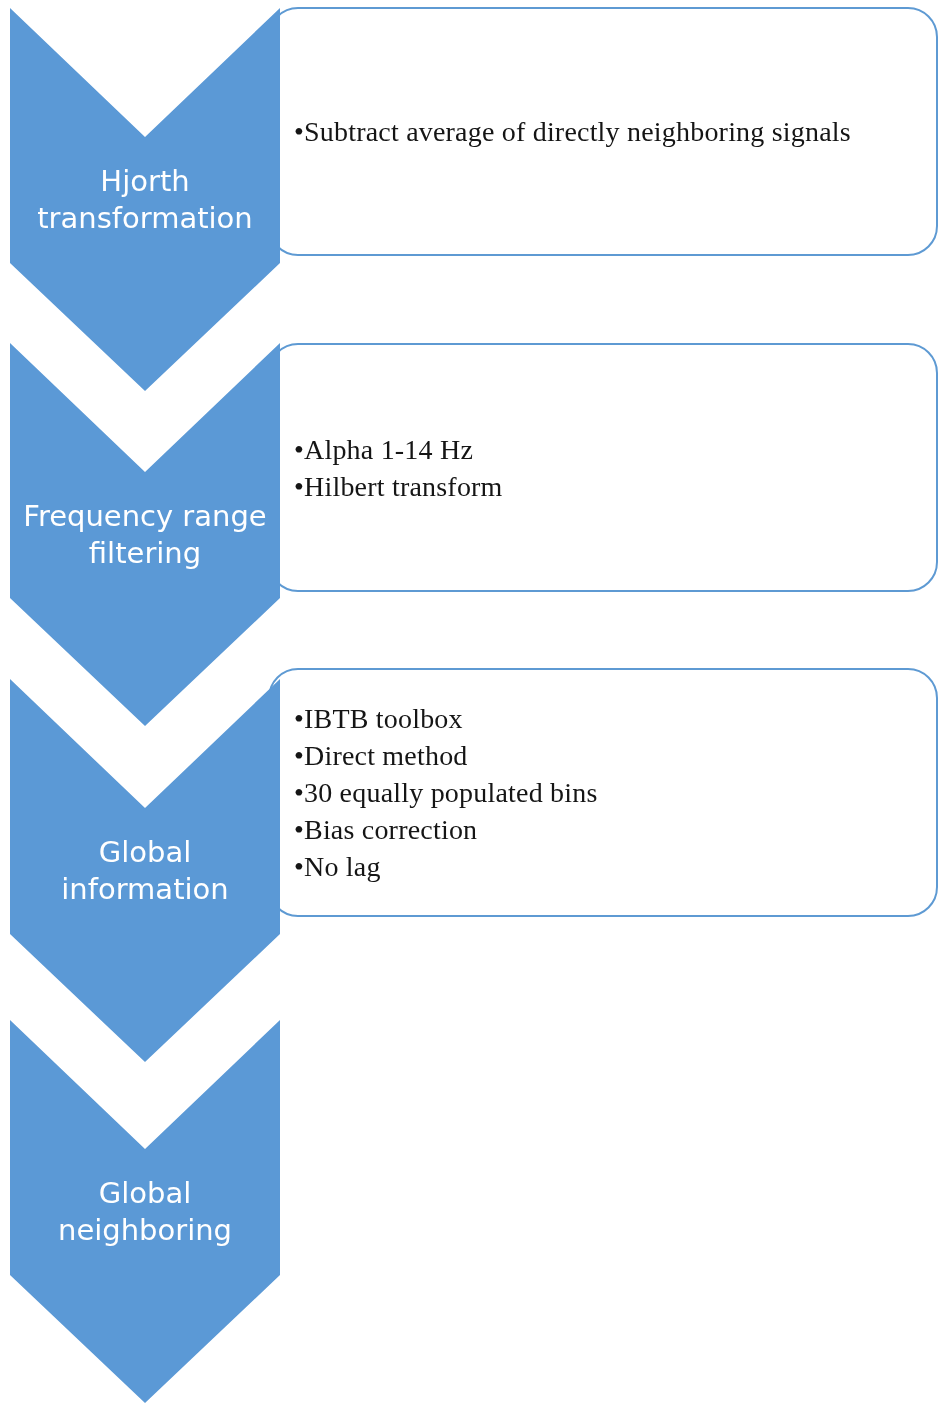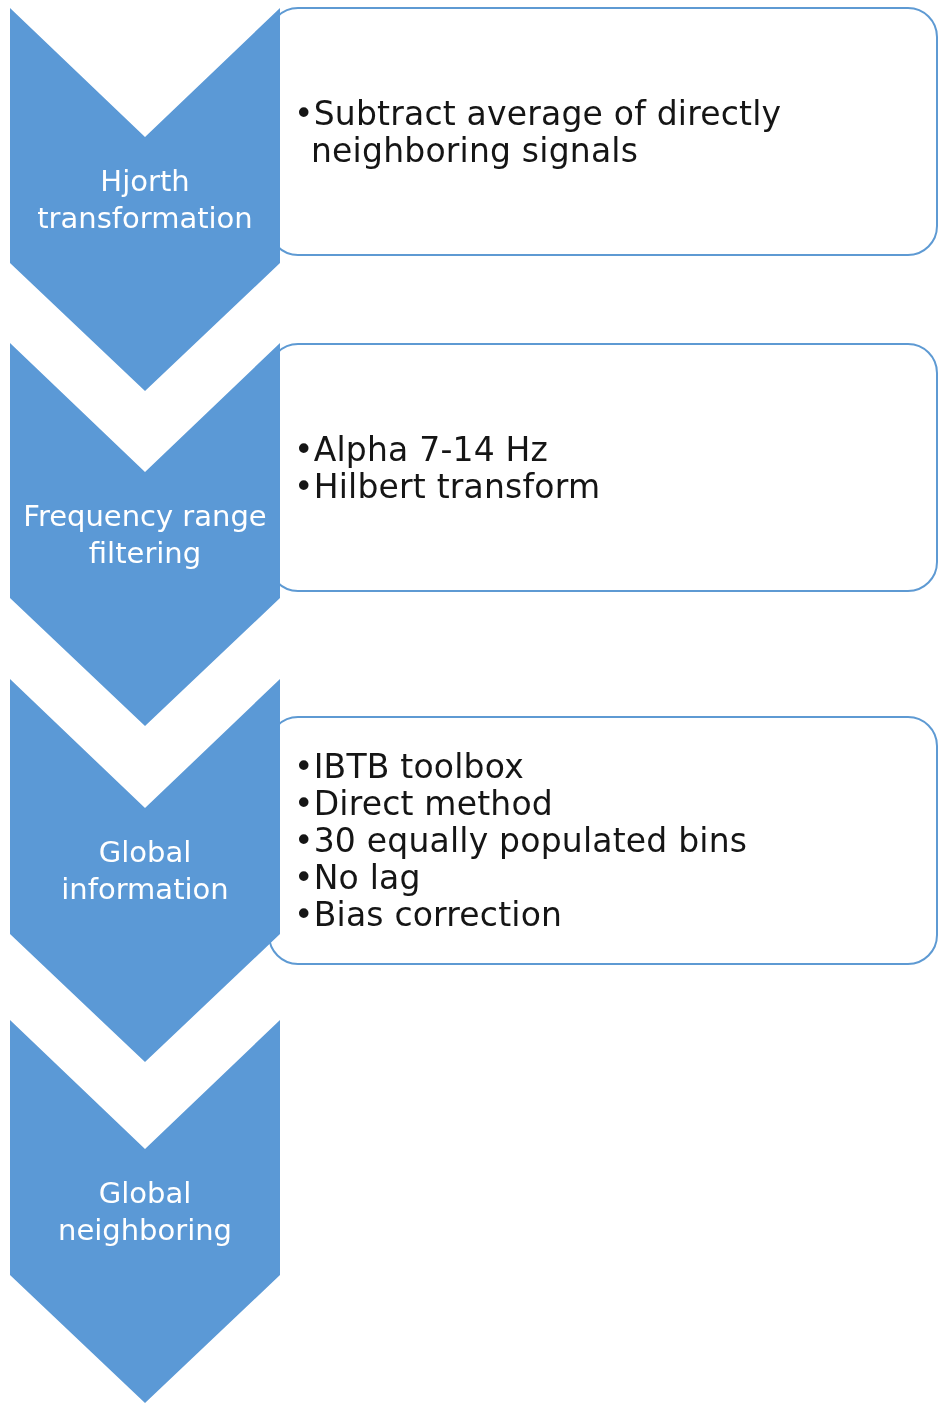--- a/index.html
+++ b/index.html
@@ -27,26 +27,27 @@
     background: #fff;
     border: 2px solid var(--panel-border);
     border-radius: 30px;
     display: flex;
     align-items: center;
     padding-left: 24px;
     z-index: 1;
   }
   .bullets { width: 584px; }
   .bullet {
-    font-size: 33px;
+    font-size: 28px;
     line-height: 37px;
     color: var(--bullet-text);
     padding-left: 17px;
     text-indent: -17px;
     letter-spacing: 0.2px;
+    font-family: Liberation Serif, serif;
   }
   .bullet::before { content: "\2022"; }
   .chevron {
     position: absolute;
     left: 10px;
     width: 270px;
     height: 383px;
     background: var(--chevron-fill);
     clip-path: polygon(0 0, 50% 33.7%, 100% 0, 100% 66.6%, 50% 100%, 0 66.6%);
     display: flex;
@@ -72,36 +73,36 @@
       <div class="bullet">Subtract average of directly neighboring signals</div>
     </div>
   </div>
   <div class="chevron" style="top:8px;">
     <div class="chevron-label">Hjorth</div>
     <div class="chevron-label">transformation</div>
   </div>
 
   <div class="panel" style="top:343px;">
     <div class="bullets">
-      <div class="bullet">Alpha 7-14 Hz</div>
+      <div class="bullet">Alpha 1-14 Hz</div>
       <div class="bullet">Hilbert transform</div>
     </div>
   </div>
   <div class="chevron" style="top:343px;">
     <div class="chevron-label">Frequency range</div>
     <div class="chevron-label">filtering</div>
   </div>
 
-  <div class="panel" style="top:716px;">
+  <div class="panel" style="top:668px;">
     <div class="bullets">
       <div class="bullet">IBTB toolbox</div>
       <div class="bullet">Direct method</div>
       <div class="bullet">30 equally populated bins</div>
+      <div class="bullet">Bias correction</div>
       <div class="bullet">No lag</div>
-      <div class="bullet">Bias correction</div>
     </div>
   </div>
   <div class="chevron" style="top:679px;">
     <div class="chevron-label">Global</div>
     <div class="chevron-label">information</div>
   </div>
 
   <div class="chevron" style="top:1020px;">
     <div class="chevron-label">Global</div>
     <div class="chevron-label">neighboring</div>

